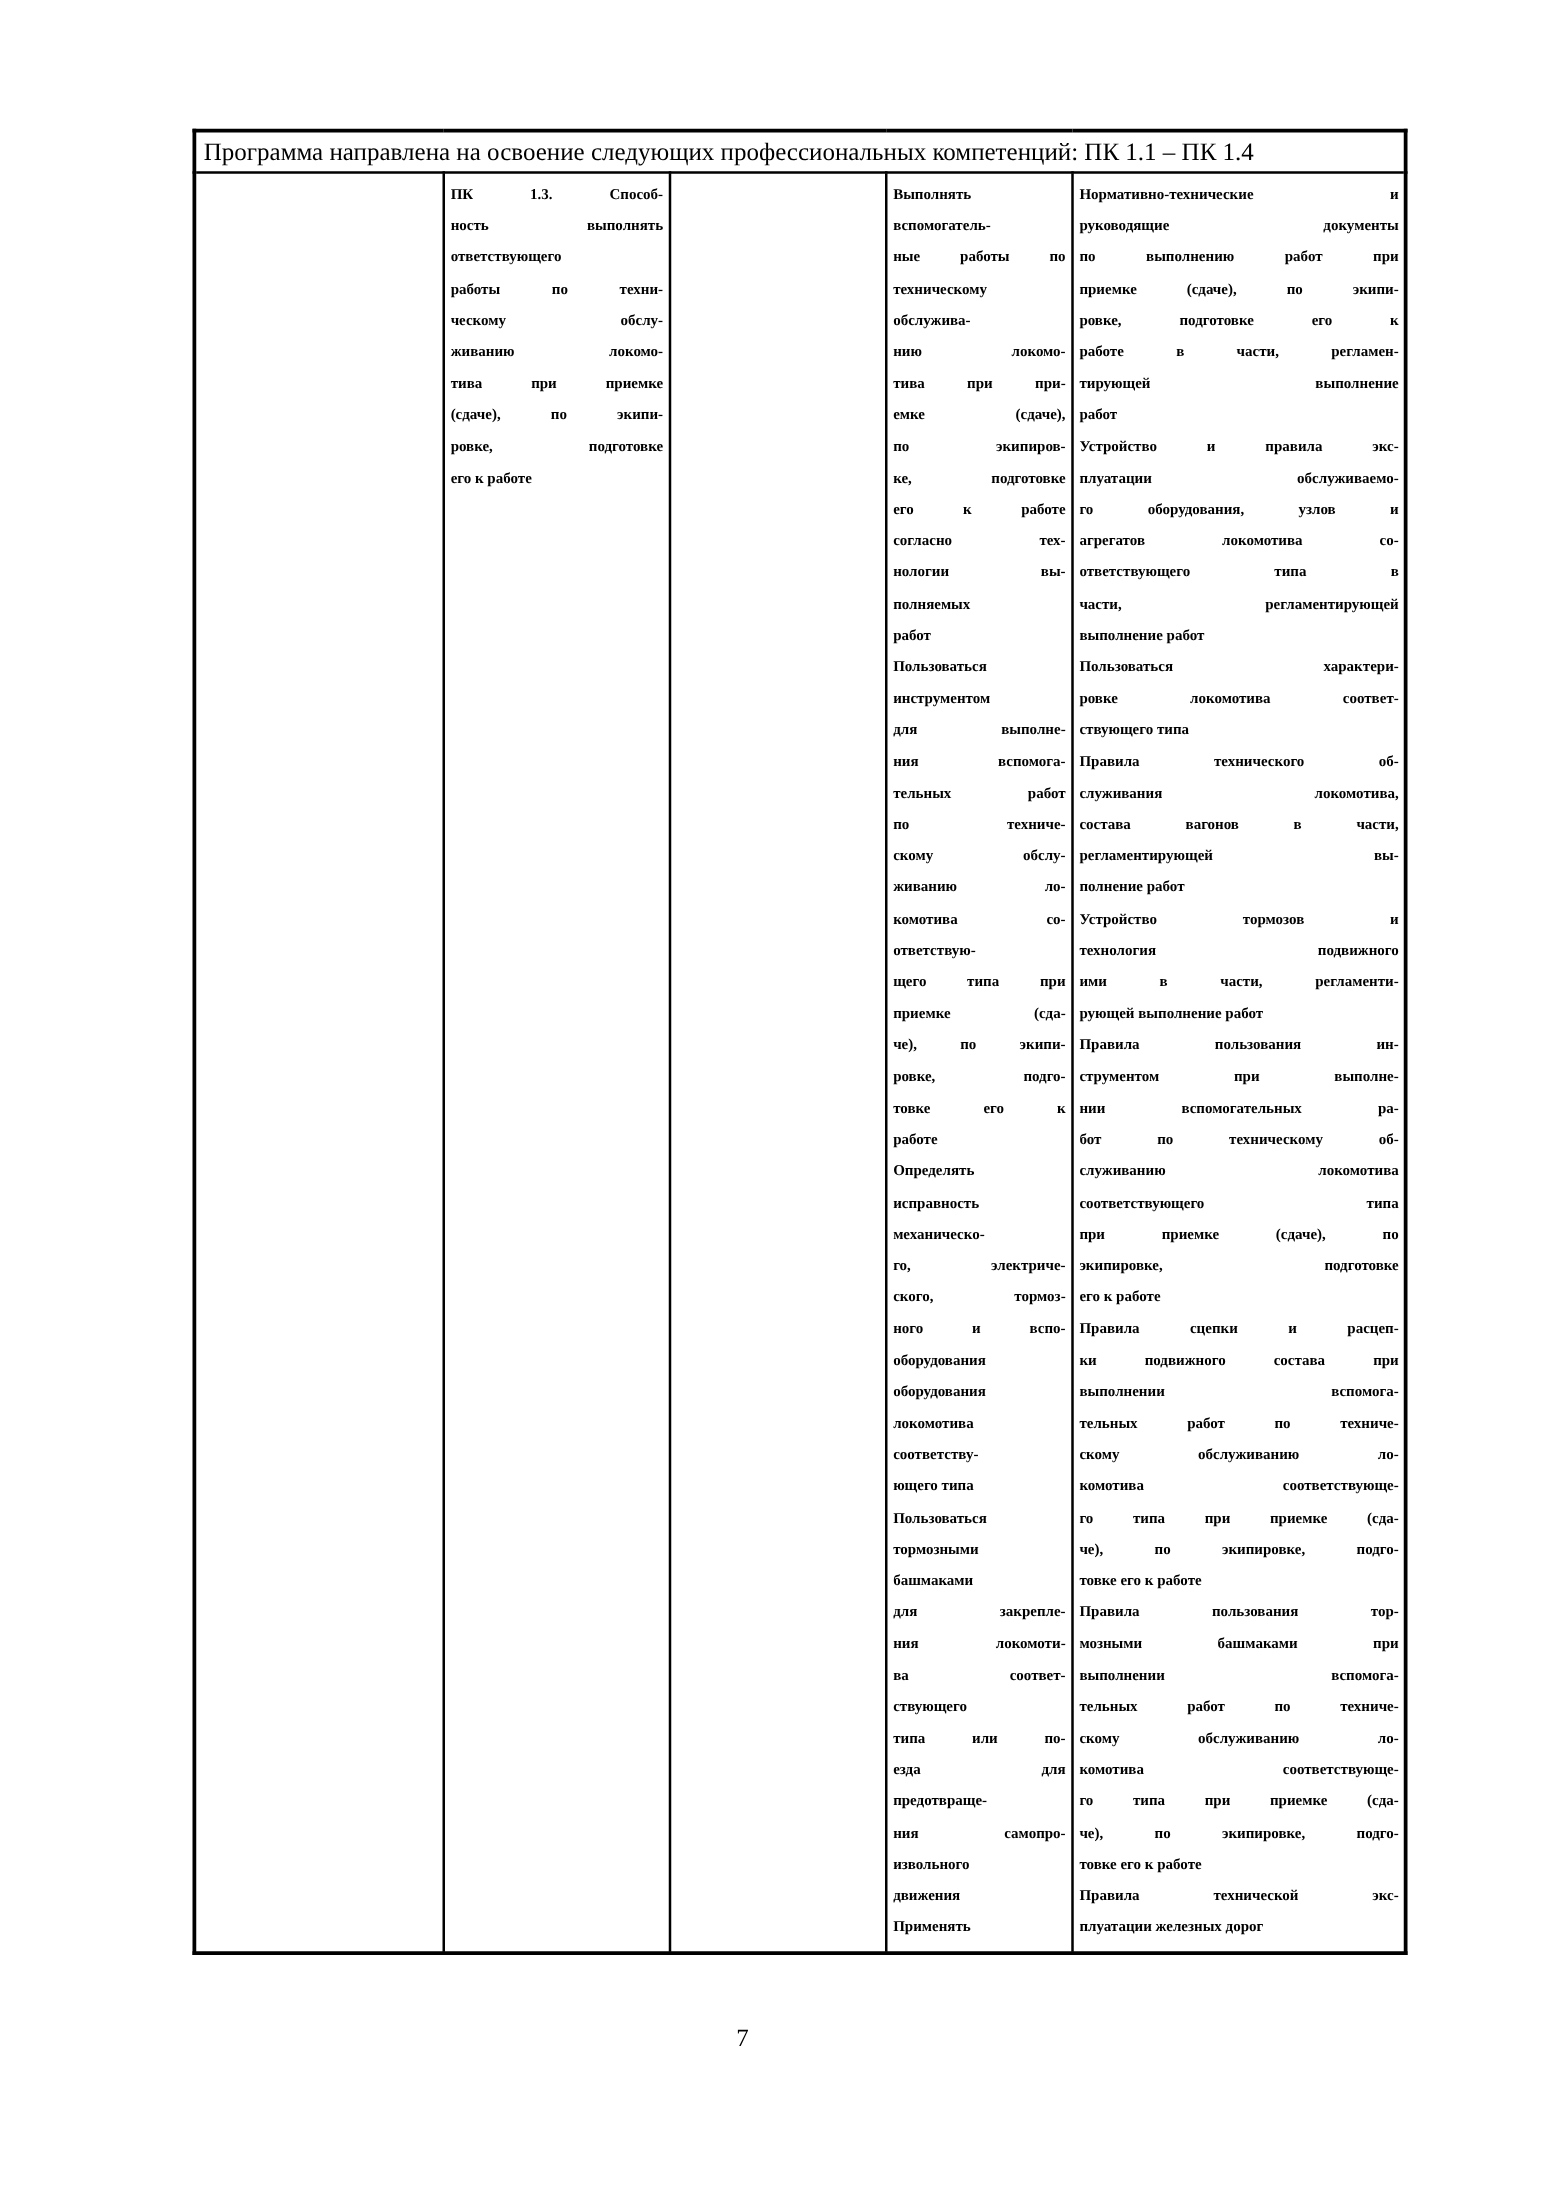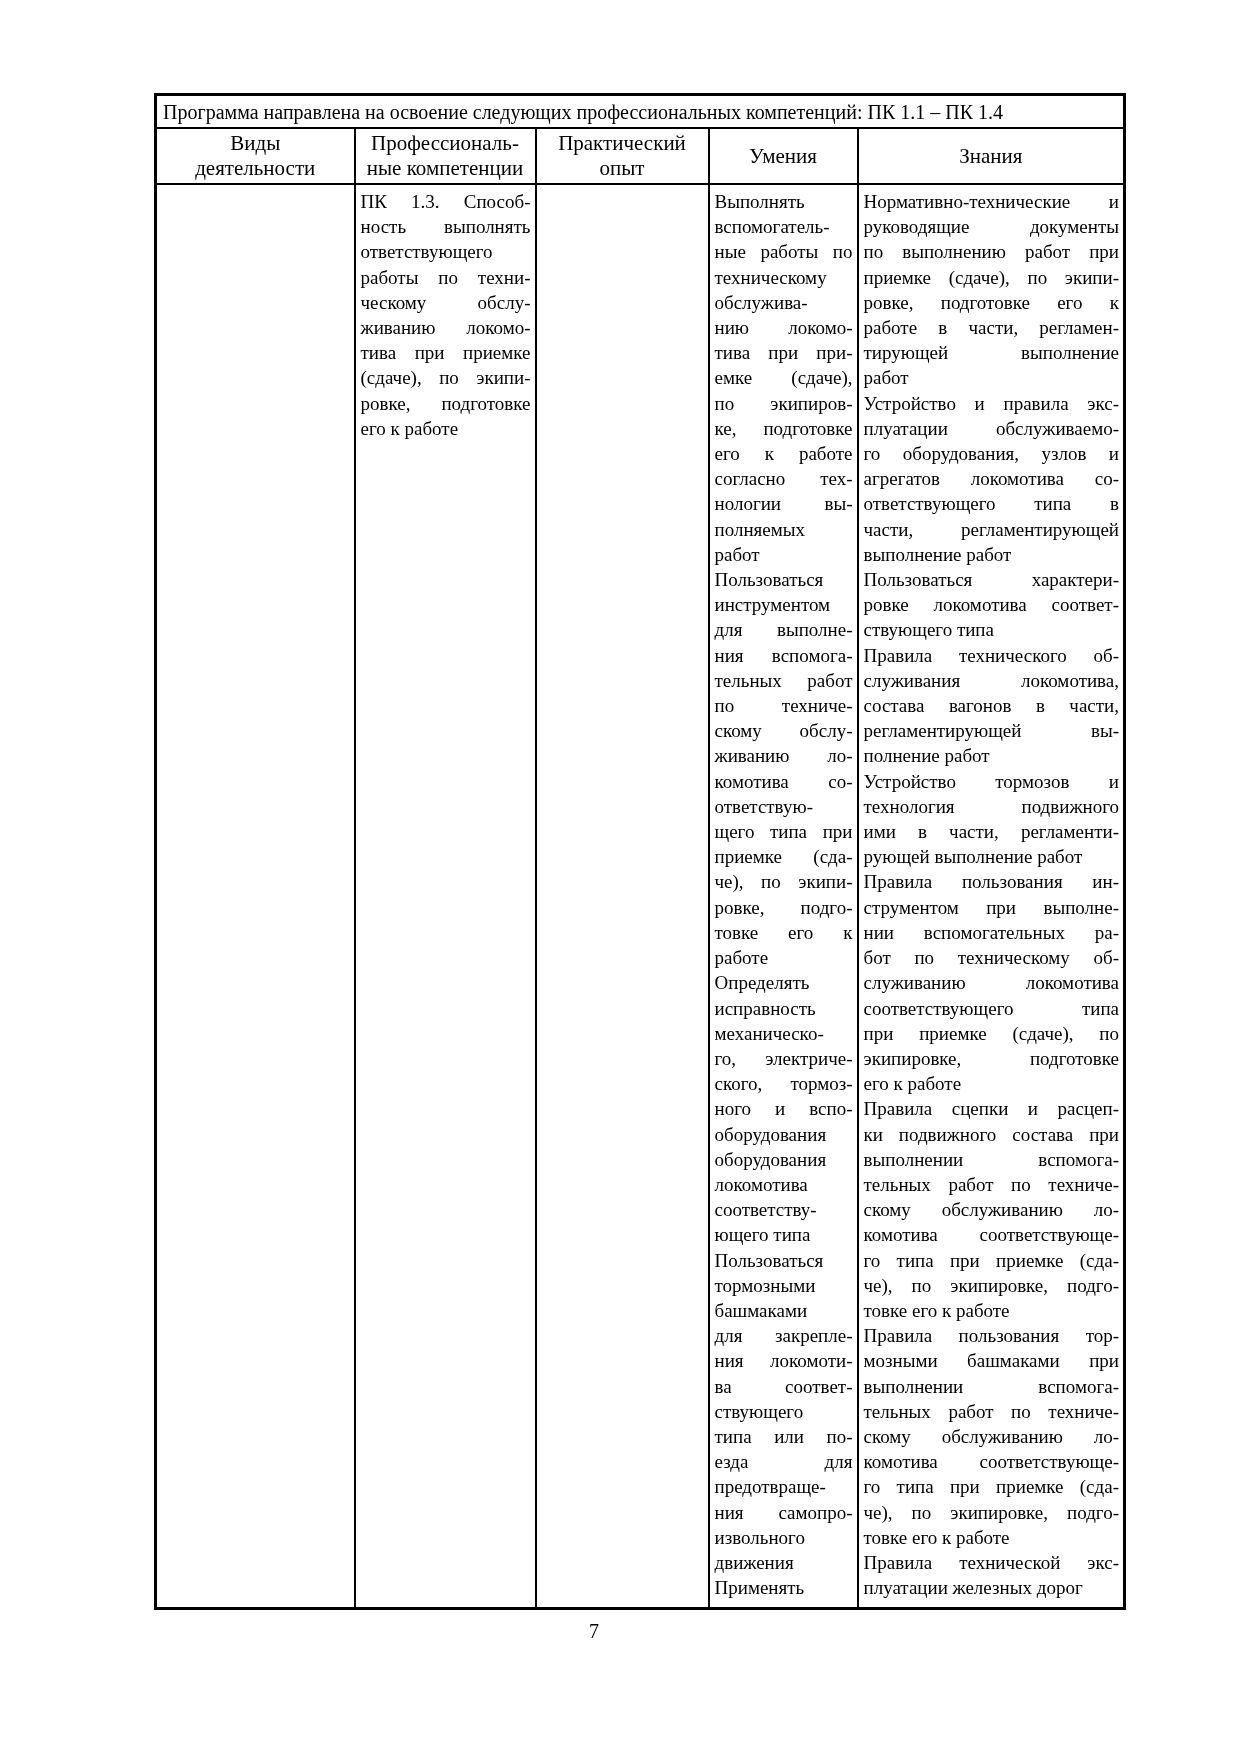--- a/index.html
+++ b/index.html
@@ -8,21 +8,21 @@
     width: 1241px;
     height: 1755px;
     background: #ffffff;
     color: #000000;
     font-family: "Liberation Serif", serif;
     overflow: hidden;
   }
   table.doc-table {
     position: absolute;
     left: 154px;
-    top: 93px;
+    top: 103px;
     width: 969px;
     border-collapse: collapse;
     table-layout: fixed;
     border: 3px solid #000;
     padding-left: 48px;
   }
   .doc-table td, .doc-table th {
     border: 2px solid #000;
     overflow: hidden;
   }
@@ -42,21 +42,22 @@
     vertical-align: middle;
     white-space: pre-line;
     line-height: 25px;
     height: 50px;
     padding: 2px;
   }
   .bcell {
     vertical-align: top;
     height: 1418px;
     padding: 4px 4px 0 5px;
-    font-size: 19px;
+    font-size: 12px;
+    font-weight: bold;
   }
   .tline {
     display: flex;
     justify-content: space-between;
     line-height: 25.2px;
     white-space: nowrap;
   }
   .tline.tlast {
     display: block;
   }
@@ -80,30 +81,20 @@
       <col style="width:181px">
       <col style="width:173px">
       <col style="width:149px">
       <col style="width:267px">
     </colgroup>
     <tbody>
       <tr>
         <td class="banner-cell" colspan="5">Программа направлена на освоение следующих профессиональных компетенций: ПК 1.1 – ПК 1.4</td>
       </tr>
       <tr>
-        <th class="hcell">Виды
-деятельности</th>
-        <th class="hcell">Профессиональ-
-ные компетенции</th>
-        <th class="hcell">Практический
-опыт</th>
-        <th class="hcell">Умения</th>
-        <th class="hcell">Знания</th>
-      </tr>
-      <tr>
         <td class="bcell"></td>
         <td class="bcell">
             <div class="tline">
               <span>ПК</span>
               <span>1.3.</span>
               <span>Способ-</span>
             </div>
             <div class="tline">
               <span>ность</span>
               <span>выполнять</span>

